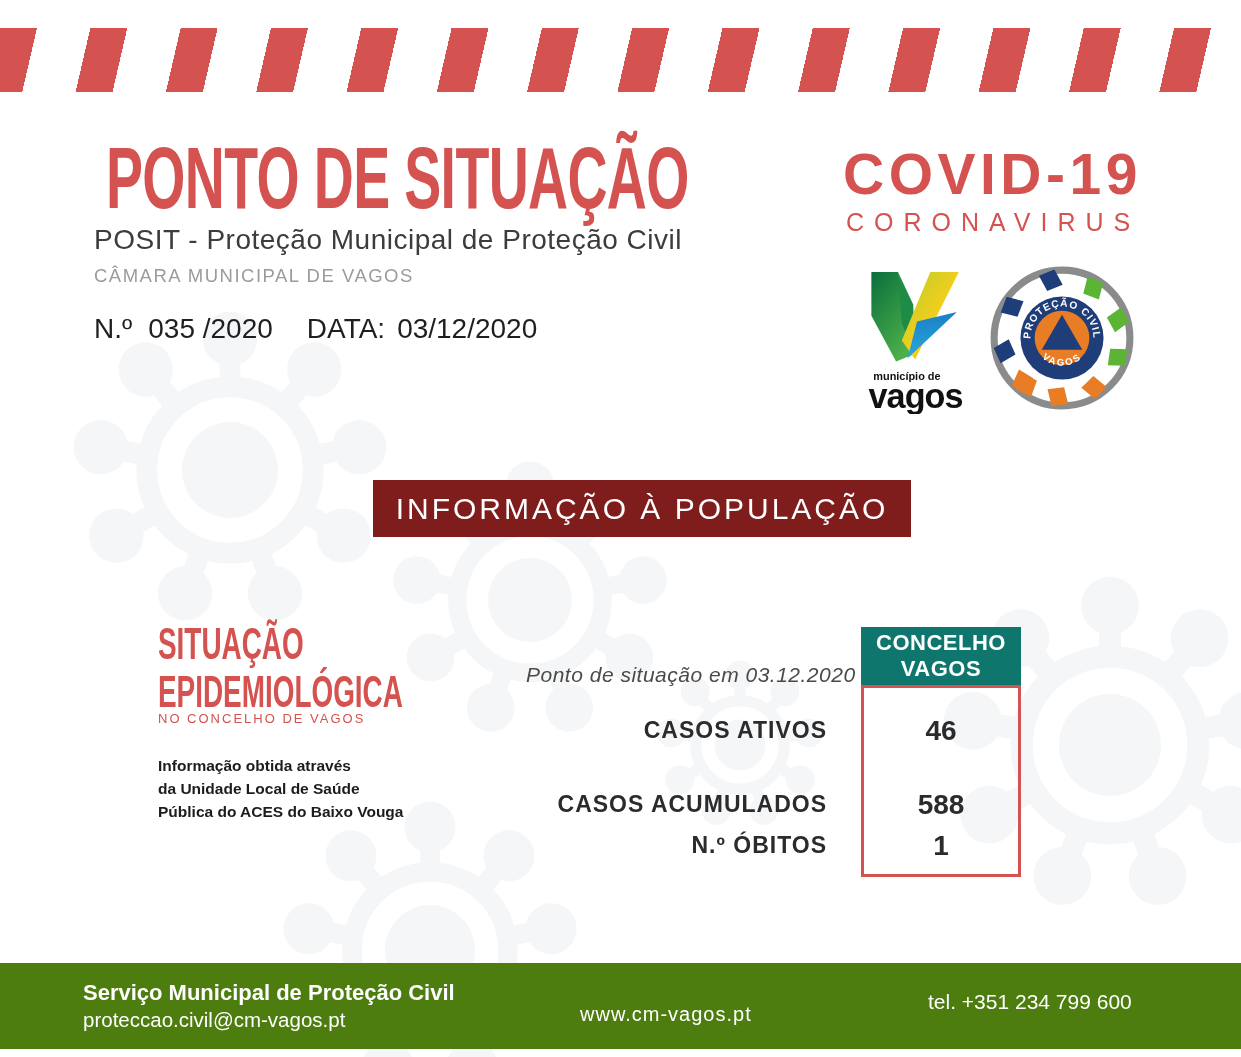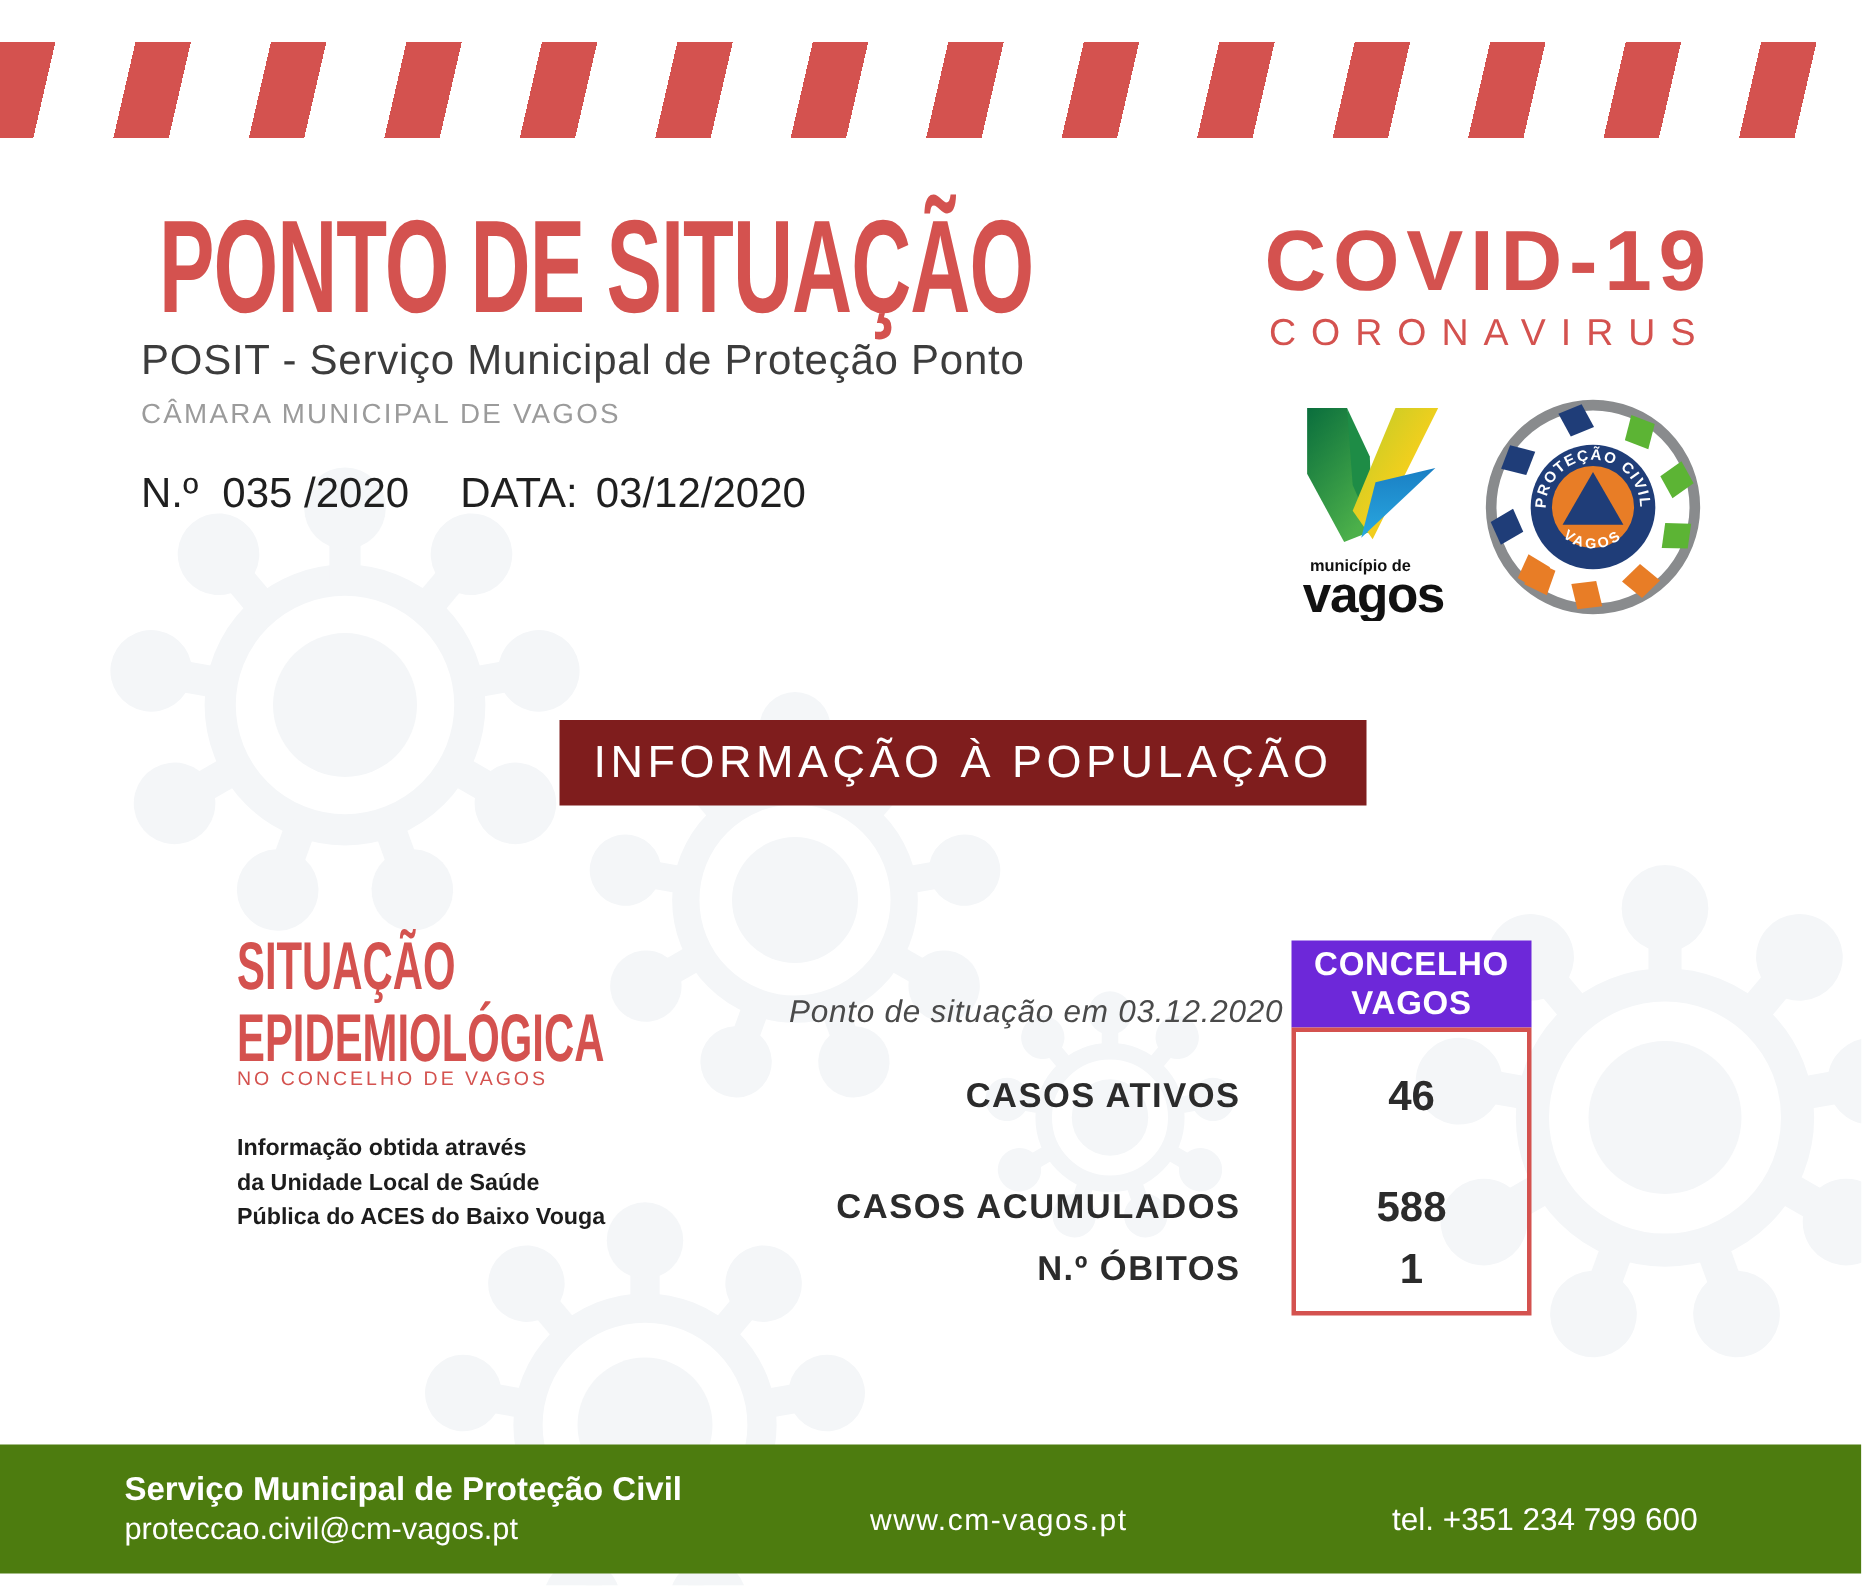--- a/index.html
+++ b/index.html
@@ -65,21 +65,21 @@
   .sec-source{
     position:absolute;left:158px;top:754px;font-size:15.5px;font-weight:bold;
     color:#1c1c1c;line-height:23px;white-space:pre-line;
   }
   
   .as-of{
     position:absolute;left:526px;top:663px;font-size:21px;font-style:italic;
     color:#4a4a4a;letter-spacing:0.5px;white-space:nowrap;
   }
   .tbl-header{
-    position:absolute;left:861px;top:627px;width:160px;height:58px;background:#6d28d9;
+    position:absolute;left:861px;top:627px;width:160px;height:58px;background:#0f766e;
     display:flex;align-items:center;justify-content:center;
   }
   .tbl-header span{
     color:#ffffff;font-size:22px;font-weight:bold;line-height:26px;text-align:center;
     letter-spacing:0.5px;white-space:pre-line;
   }
   .tbl-body{
     position:absolute;left:861px;top:685px;width:160px;height:192px;
     border:3px solid #d4524f;box-sizing:border-box;background:transparent;
   }
@@ -99,21 +99,21 @@
     white-space:nowrap;
   }
   .footer-email{
     position:absolute;left:83px;top:45px;font-size:20.5px;color:#ffffff;white-space:nowrap;
   }
   .footer-web{
     position:absolute;left:580px;top:40px;font-size:20px;color:#ffffff;
     letter-spacing:1px;white-space:nowrap;
   }
   .footer-tel{
-    position:absolute;left:928px;top:39px;font-size:21px;color:#ffffff;white-space:nowrap;
+    position:absolute;left:928px;top:27px;font-size:21px;color:#ffffff;white-space:nowrap;
   }
 </style>
 </head>
 <body>
 
 <div class="page">
 
   <svg width="0" height="0" style="position:absolute">
     <symbol id="virus-sym" viewBox="-100 -100 200 200">
       <g fill="currentColor" stroke="currentColor">
@@ -173,21 +173,21 @@
   <svg class="virus" style="left:940px;top:575px" width="340" height="340">
       <use href="#virus-sym"></use>
     </svg>
   <svg class="virus" style="left:655px;top:660px" width="170" height="170">
       <use href="#virus-sym"></use>
     </svg>
 
   <div class="stripes"></div>
 
   <div class="main-title">PONTO DE SITUAÇÃO</div>
-  <div class="subtitle">POSIT - Serviço Municipal de Proteção Ponto</div>
+  <div class="subtitle">POSIT - Proteção Municipal de Proteção Civil</div>
   <div class="org-line">CÂMARA MUNICIPAL DE VAGOS</div>
   <div class="doc-line">
     <span>N.º</span><span class="num">035 /2020</span><span class="date-label">DATA:</span><span class="date-val">03/12/2020</span>
   </div>
 
   <div class="covid-title">COVID-19</div>
   <div class="covid-sub">CORONAVIRUS</div>
 
   <svg class="logo-vagos" viewBox="0 0 120 155">
     <defs>

